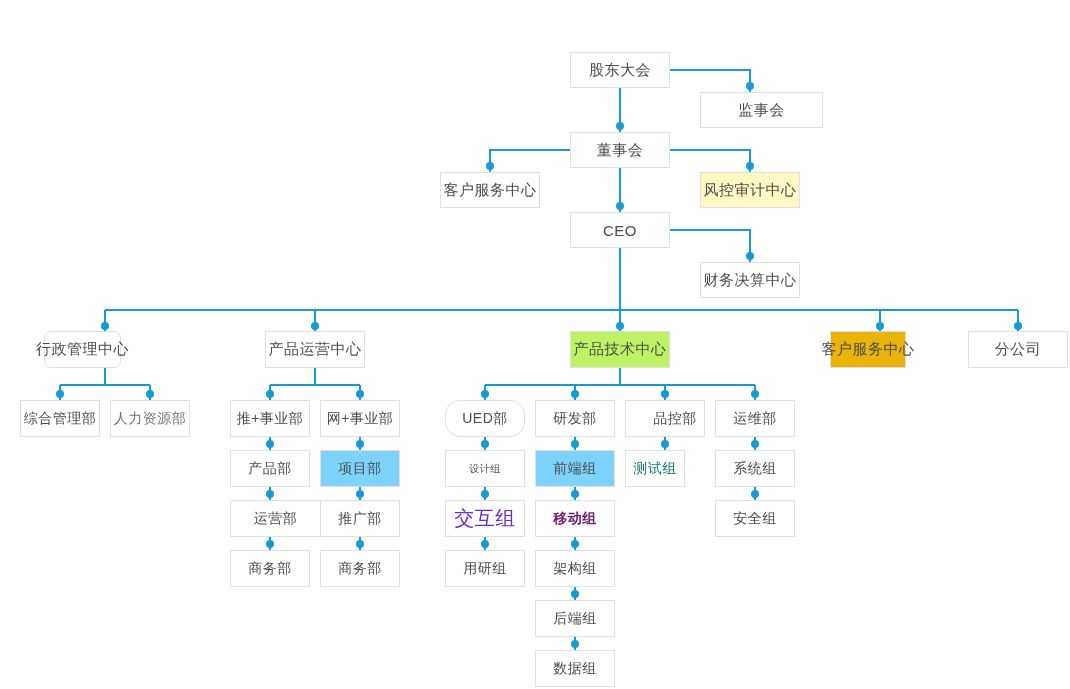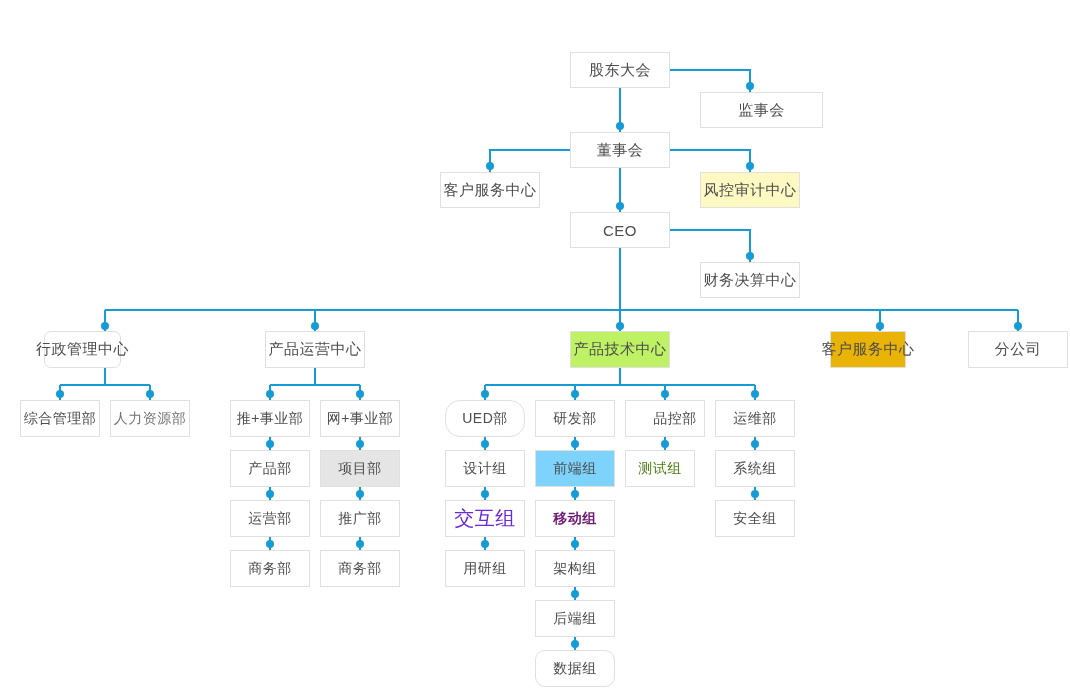--- a/index.html
+++ b/index.html
@@ -136,30 +136,30 @@
       <div class="org-node" style="left: 968px; top: 331px; width: 100px; height: 37px; background: rgb(255, 255, 255); border-color: rgb(224, 224, 224); color: rgb(76, 76, 76); font-size: 15px;">分公司</div>
       <div class="org-node" style="left: 20px; top: 400px; width: 80px; height: 37px; background: rgb(255, 255, 255); border-color: rgb(224, 224, 224); color: rgb(76, 76, 76); font-size: 14px;">综合管理部</div>
       <div class="org-node" style="left: 110px; top: 400px; width: 80px; height: 37px; background: rgb(255, 255, 255); border-color: rgb(224, 224, 224); color: #737373; font-size: 14px;">人力资源部</div>
       <div class="org-node" style="left: 230px; top: 400px; width: 80px; height: 37px; background: rgb(255, 255, 255); border-color: rgb(224, 224, 224); color: rgb(76, 76, 76); font-size: 14px;">推+事业部</div>
       <div class="org-node" style="left: 320px; top: 400px; width: 80px; height: 37px; background: rgb(255, 255, 255); border-color: rgb(224, 224, 224); color: rgb(76, 76, 76); font-size: 14px;">网+事业部</div>
       <div class="org-node" style="left: 445px; top: 400px; width: 80px; height: 37px; background: rgb(255, 255, 255); border-color: rgb(224, 224, 224); color: rgb(76, 76, 76); font-size: 14px; border-radius: 15px;">UED部</div>
       <div class="org-node" style="left: 535px; top: 400px; width: 80px; height: 37px; background: rgb(255, 255, 255); border-color: rgb(224, 224, 224); color: rgb(76, 76, 76); font-size: 14px;">研发部</div>
       <div class="org-node" style="left: 625px; top: 400px; width: 80px; height: 37px; background: rgb(255, 255, 255); border-color: rgb(224, 224, 224); color: rgb(76, 76, 76); font-size: 14px; padding-left: 20px;">品控部</div>
       <div class="org-node" style="left: 715px; top: 400px; width: 80px; height: 37px; background: rgb(255, 255, 255); border-color: rgb(224, 224, 224); color: rgb(76, 76, 76); font-size: 14px;">运维部</div>
       <div class="org-node" style="left: 230px; top: 450px; width: 80px; height: 37px; background: rgb(255, 255, 255); border-color: rgb(224, 224, 224); color: rgb(76, 76, 76); font-size: 14px;">产品部</div>
-      <div class="org-node" style="left: 320px; top: 450px; width: 80px; height: 37px; background: #e5e5e5; border-color: rgb(224, 224, 224); color: rgb(76, 76, 76); font-size: 14px;">项目部</div>
-      <div class="org-node" style="left: 445px; top: 450px; width: 80px; height: 37px; background: rgb(255, 255, 255); border-color: rgb(224, 224, 224); color: rgb(76, 76, 76); font-size: 14px;">设计组</div>
+      <div class="org-node" style="left: 320px; top: 450px; width: 80px; height: 37px; background: #7dd3fc; border-color: rgb(224, 224, 224); color: rgb(76, 76, 76); font-size: 14px;">项目部</div>
+      <div class="org-node" style="left: 445px; top: 450px; width: 80px; height: 37px; background: rgb(255, 255, 255); border-color: rgb(224, 224, 224); color: rgb(76, 76, 76); font-size: 10px;">设计组</div>
       <div class="org-node" style="left: 535px; top: 450px; width: 80px; height: 37px; background: #7dd3fc; border-color: rgb(224, 224, 224); color: rgb(76, 76, 76); font-size: 14px;">前端组</div>
-      <div class="org-node" style="left: 625px; top: 450px; width: 70px; height: 37px; background: rgb(255, 255, 255); border-color: rgb(224, 224, 224); color: #4d7c0f; font-size: 14px;">测试组</div>
+      <div class="org-node" style="left: 625px; top: 450px; width: 60px; height: 37px; background: rgb(255, 255, 255); border-color: rgb(224, 224, 224); color: #0f766e; font-size: 14px;">测试组</div>
       <div class="org-node" style="left: 715px; top: 450px; width: 80px; height: 37px; background: rgb(255, 255, 255); border-color: rgb(224, 224, 224); color: rgb(76, 76, 76); font-size: 14px;">系统组</div>
-      <div class="org-node" style="left: 230px; top: 500px; width: 80px; height: 37px; background: rgb(255, 255, 255); border-color: rgb(224, 224, 224); color: rgb(76, 76, 76); font-size: 14px;">运营部</div>
+      <div class="org-node" style="left: 230px; top: 500px; width: 91px; height: 37px; background: rgb(255, 255, 255); border-color: rgb(224, 224, 224); color: rgb(76, 76, 76); font-size: 14px;">运营部</div>
       <div class="org-node" style="left: 320px; top: 500px; width: 80px; height: 37px; background: rgb(255, 255, 255); border-color: rgb(224, 224, 224); color: rgb(76, 76, 76); font-size: 14px;">推广部</div>
       <div class="org-node" style="left: 445px; top: 500px; width: 80px; height: 37px; background: rgb(255, 255, 255); border-color: rgb(224, 224, 224); color: #6d28d9; font-size: 20px;">交互组</div>
       <div class="org-node" style="left: 535px; top: 500px; width: 80px; height: 37px; background: rgb(255, 255, 255); border-color: rgb(224, 224, 224); color: #701a75; font-size: 14px; font-weight: bold;">移动组</div>
       <div class="org-node" style="left: 715px; top: 500px; width: 80px; height: 37px; background: rgb(255, 255, 255); border-color: rgb(224, 224, 224); color: rgb(76, 76, 76); font-size: 14px;">安全组</div>
       <div class="org-node" style="left: 230px; top: 550px; width: 80px; height: 37px; background: rgb(255, 255, 255); border-color: rgb(224, 224, 224); color: rgb(76, 76, 76); font-size: 14px;">商务部</div>
       <div class="org-node" style="left: 320px; top: 550px; width: 80px; height: 37px; background: rgb(255, 255, 255); border-color: rgb(224, 224, 224); color: rgb(76, 76, 76); font-size: 14px;">商务部</div>
       <div class="org-node" style="left: 445px; top: 550px; width: 80px; height: 37px; background: rgb(255, 255, 255); border-color: rgb(224, 224, 224); color: rgb(76, 76, 76); font-size: 14px;">用研组</div>
       <div class="org-node" style="left: 535px; top: 550px; width: 80px; height: 37px; background: rgb(255, 255, 255); border-color: rgb(224, 224, 224); color: rgb(76, 76, 76); font-size: 14px;">架构组</div>
       <div class="org-node" style="left: 535px; top: 600px; width: 80px; height: 37px; background: rgb(255, 255, 255); border-color: rgb(224, 224, 224); color: rgb(76, 76, 76); font-size: 14px;">后端组</div>
-      <div class="org-node" style="left: 535px; top: 650px; width: 80px; height: 37px; background: rgb(255, 255, 255); border-color: rgb(224, 224, 224); color: rgb(76, 76, 76); font-size: 14px; border-radius: 10px;">数据组</div>
+      <div class="org-node" style="left: 535px; top: 650px; width: 80px; height: 37px; background: rgb(255, 255, 255); border-color: rgb(224, 224, 224); color: rgb(76, 76, 76); font-size: 14px;">数据组</div>
     </div>
 </div>
 
 </body></html>

